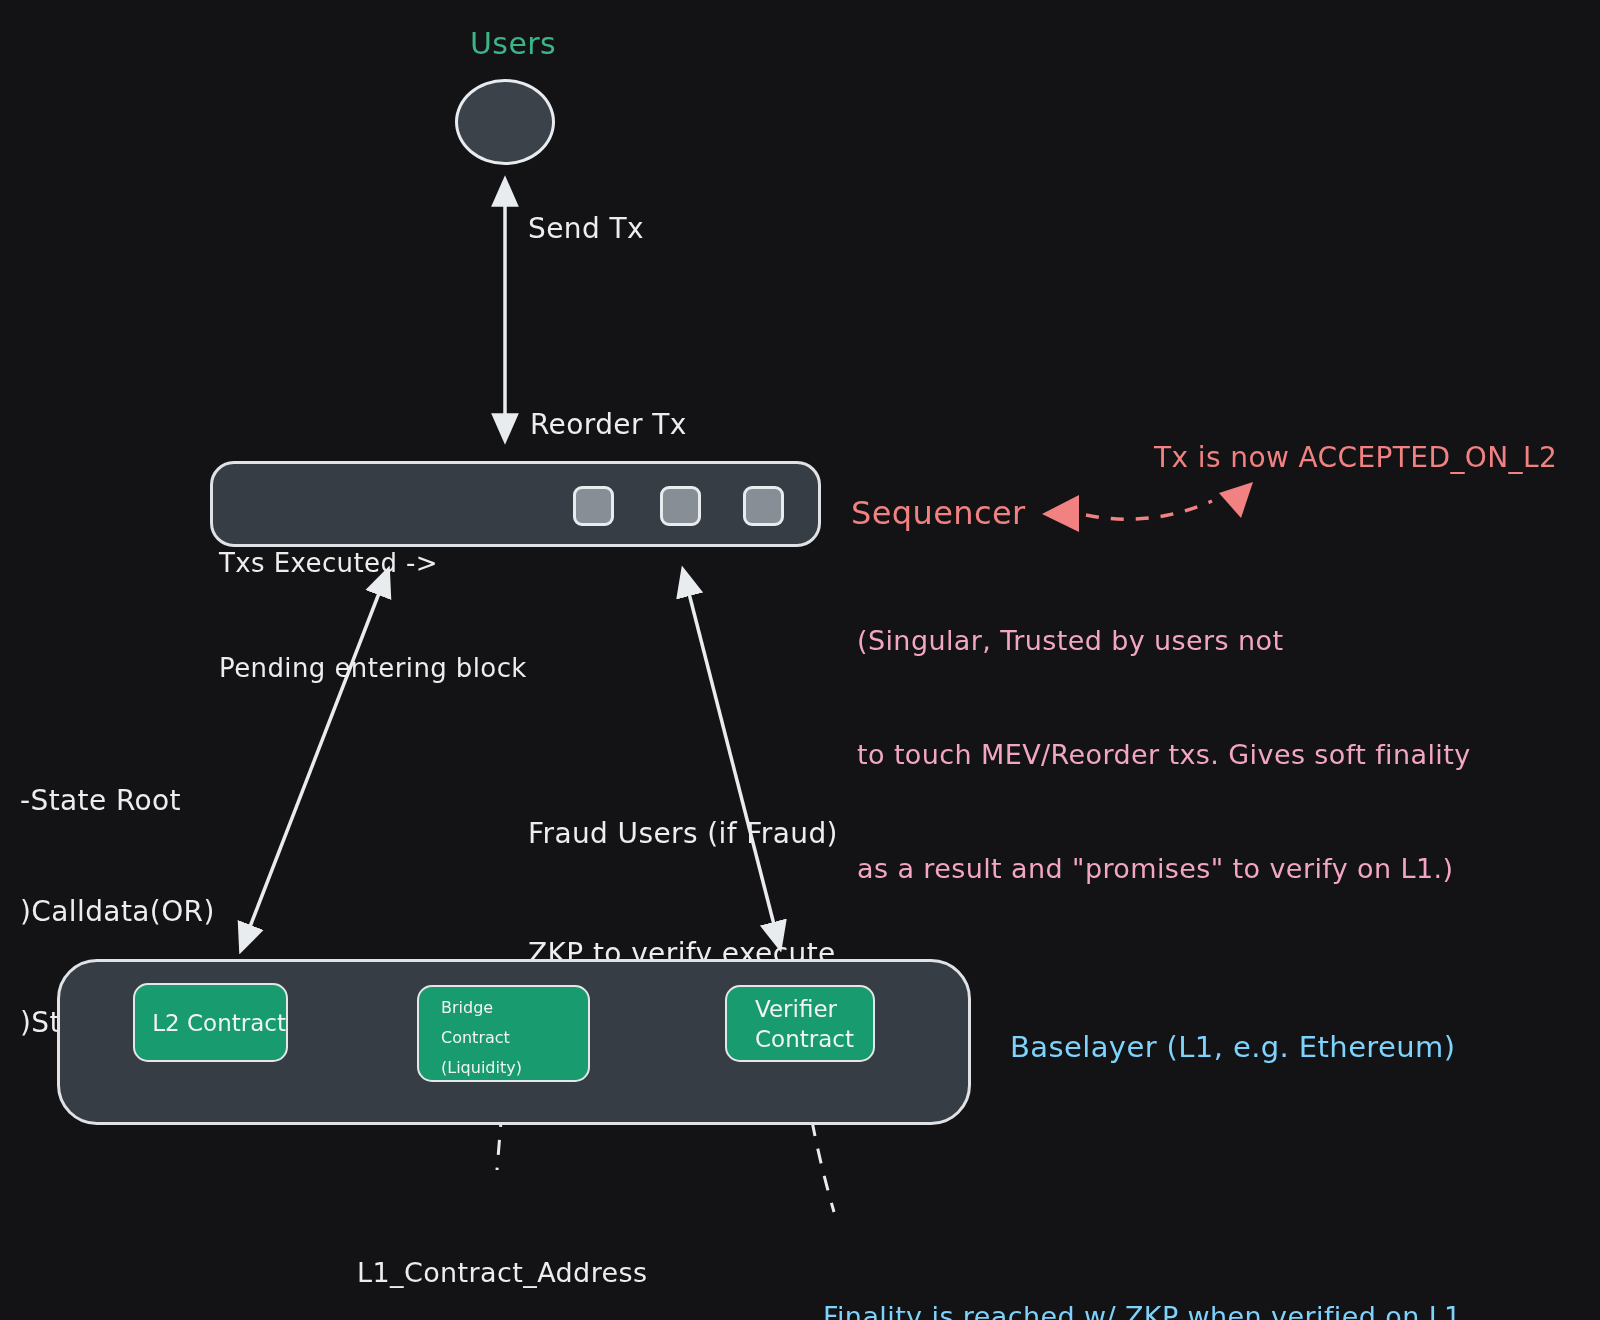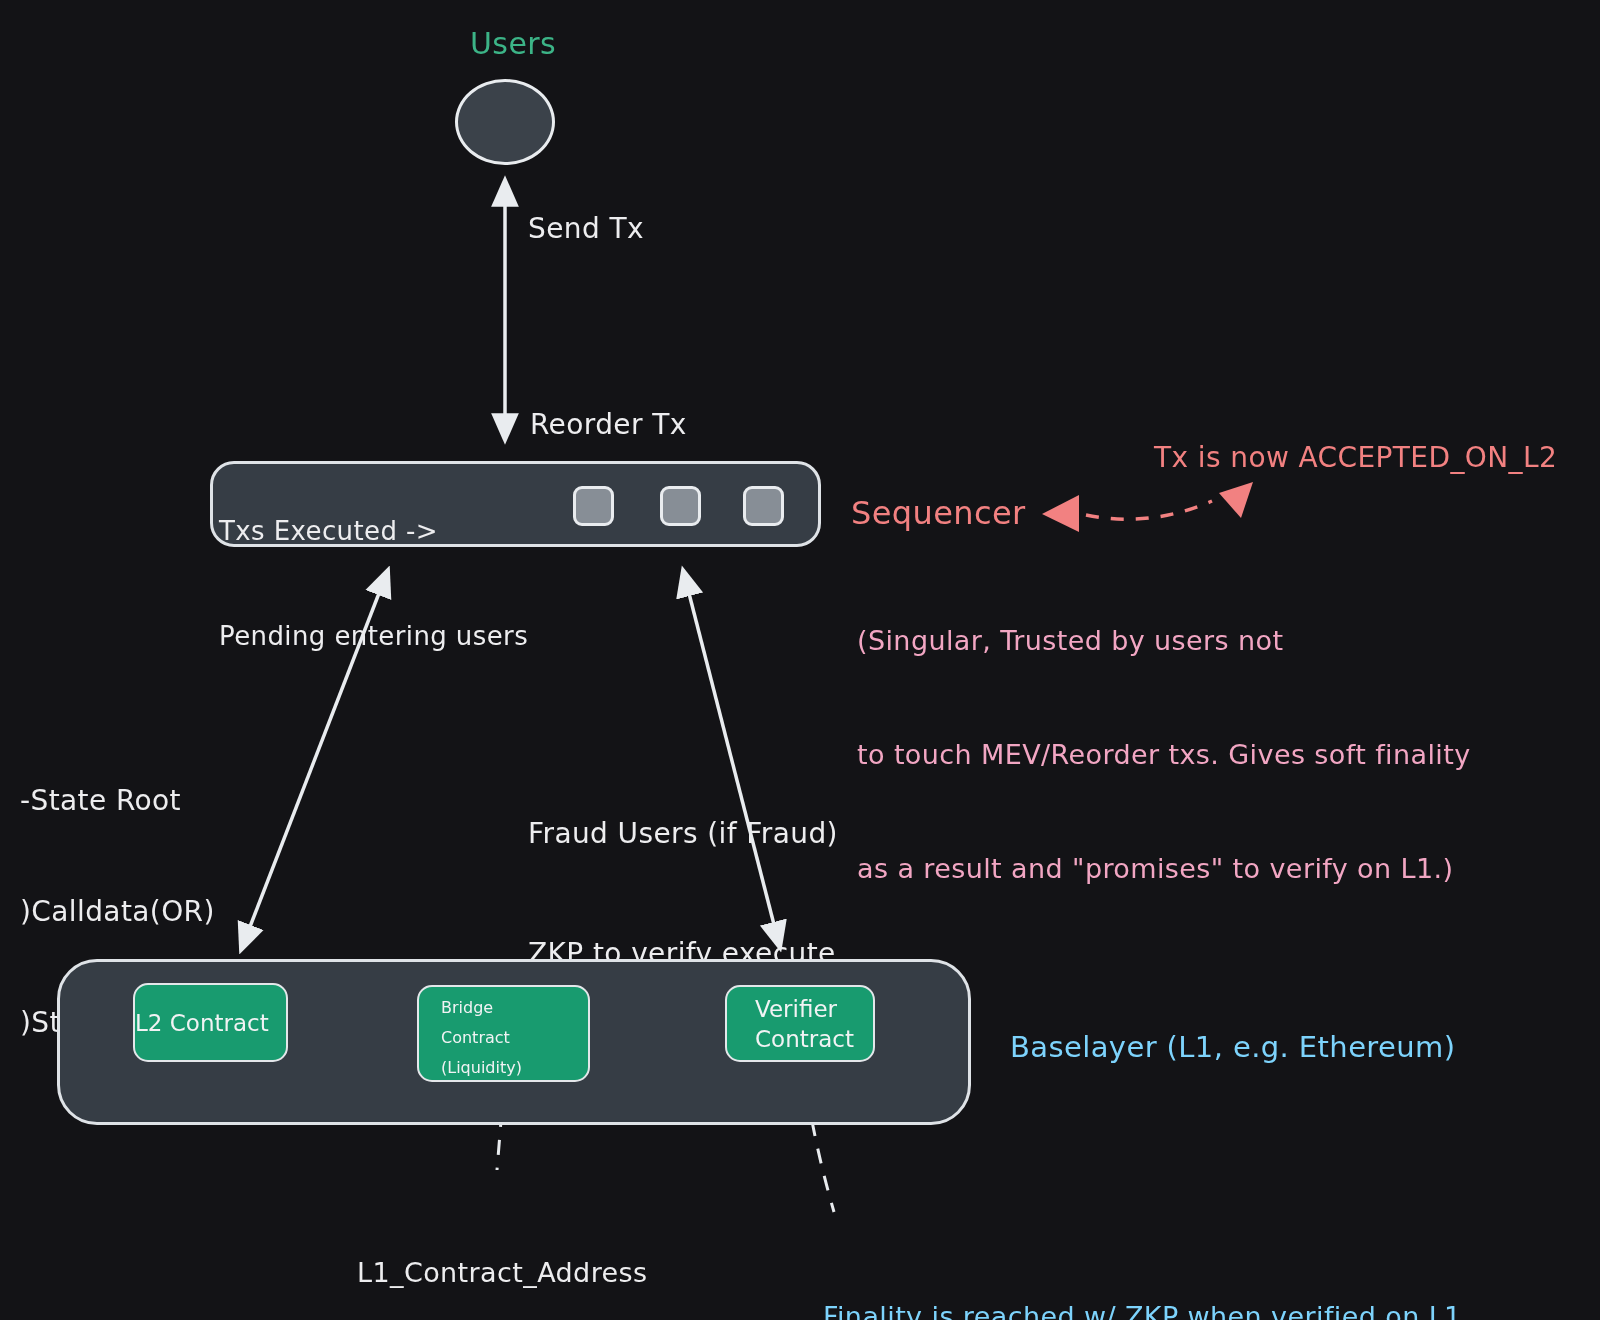--- a/index.html
+++ b/index.html
@@ -32,30 +32,30 @@
   }
   #baselayer-box{
     left:57px;top:959px;width:914px;height:166px;border-radius:40px;
     background:#363d45;border:3px solid #dfe3e7;
   }
   .green-box{
     position:absolute;z-index:3;box-sizing:border-box;border-radius:15px;
     background:#189b6f;border:2.5px solid #e4e7ea;color:#f1f3f4;
   }
   #l2-contract-box{left:133px;top:983px;width:155px;height:79px;
-    display:flex;align-items:center;justify-content:flex-start;font-size:23px;}
+    display:flex;align-items:center;justify-content:flex-end;font-size:23px;}
   #bridge-contract-box{left:417px;top:985px;width:173px;height:97px;
     padding:6px 11px 0 22px;font-size:16px;line-height:30px;}
   #verifier-contract-box{left:725px;top:985px;width:150px;height:77px;
     padding:7px 0 0 28px;font-size:23px;line-height:30px;}
 
   #users-label{left:470px;top:26px;font-size:30px;}
   #send-tx-label{left:528px;top:212px;font-size:28px;}
   #received-tx-label{left:530px;top:408px;font-size:28px;}
-  #seqbox-text{left:219px;top:444px;font-size:26px;line-height:35px;z-index:3;}
+  #seqbox-text{left:219px;top:476px;font-size:26px;line-height:35px;z-index:3;}
   #sequencer-label{left:851px;top:494px;font-size:32px;}
   #accepted-note{left:1134px;top:441px;font-size:28px;margin-left:20px;}
   #sequencer-desc{left:857px;top:546px;font-size:27px;line-height:38px;}
   #state-root-note{left:20px;top:708px;font-size:28px;line-height:37px;}
   #fraud-note{left:528px;top:734px;font-size:28px;line-height:40px;}
   #baselayer-label{left:1010px;top:1030px;font-size:29px;}
   #l1-interface-note{left:357px;top:1183px;font-size:27px;line-height:36px;}
   #finality-note{left:823px;top:1222px;font-size:27px;line-height:38px;}
 </style>
 </head>
@@ -96,21 +96,21 @@
 
   <div class="node" id="user-ellipse"></div>
 
   <div class="lbl white" id="send-tx-label">Send Tx</div>
 
   <div class="lbl white" id="received-tx-label">Reorder Tx</div>
 
   <div class="node" id="sequencer-box"></div>
   <div class="lbl white" id="seqbox-text">
     <div class="line">Txs Executed -&gt;</div>
-    <div class="line">Pending entering users</div>
+    <div class="line">Pending entering block</div>
   </div>
   <div class="block-sq" style="left:573px;top:486px;"></div>
   <div class="block-sq" style="left:660px;top:486px;"></div>
   <div class="block-sq" style="left:743px;top:486px;"></div>
 
   <div class="lbl salmon-t" id="sequencer-label">Sequencer</div>
 
   <div class="lbl salmon-t" id="accepted-note">Tx is now ACCEPTED_ON_L2</div>
 
   <div class="lbl pink-t" id="sequencer-desc">

